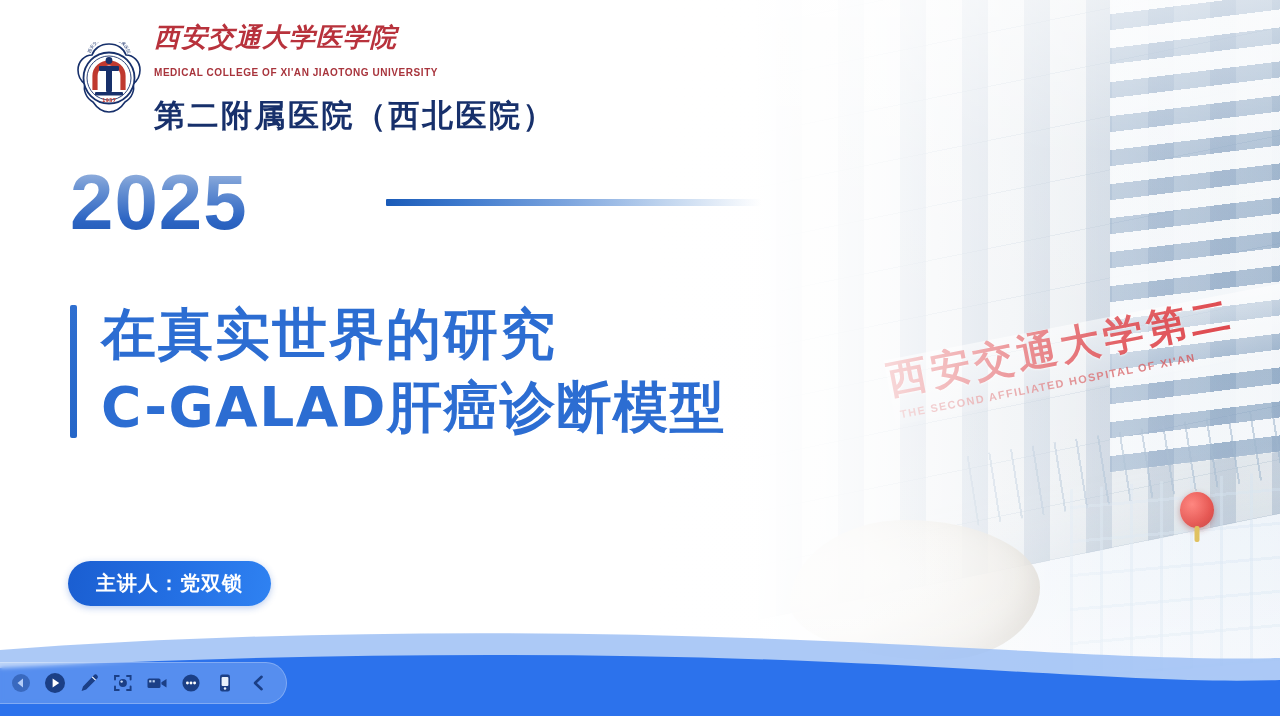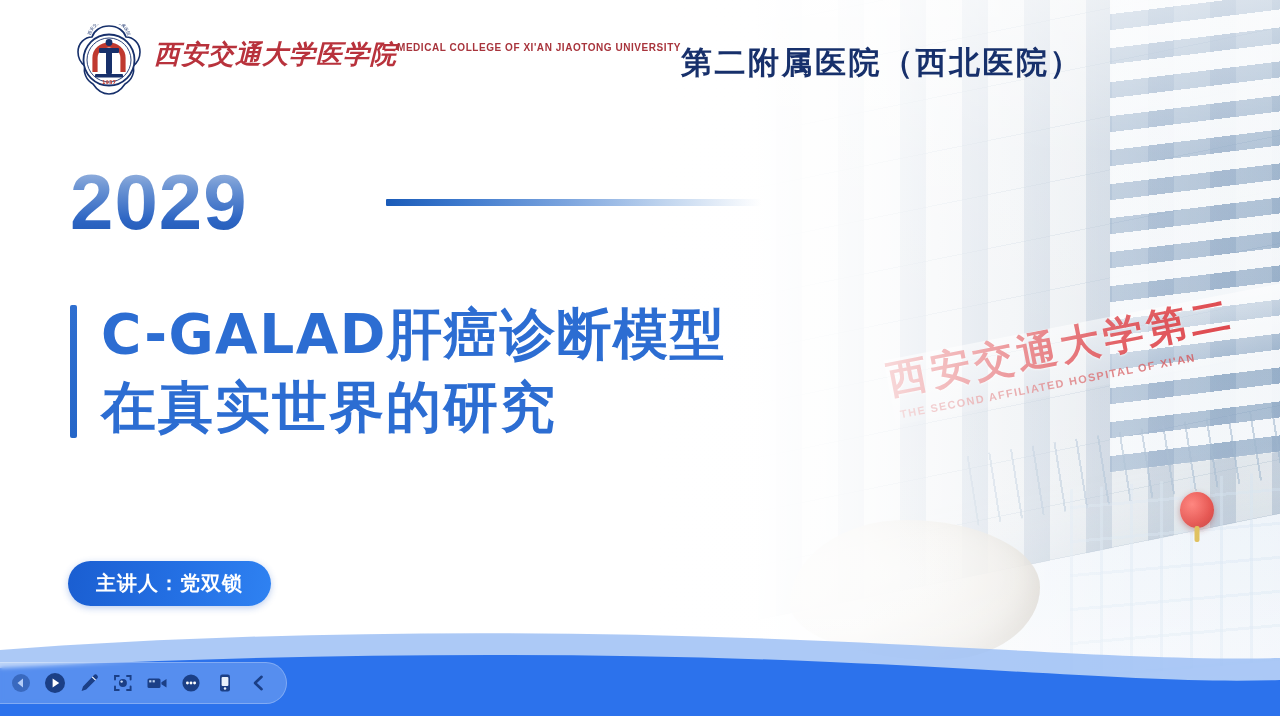--- a/index.html
+++ b/index.html
@@ -171,21 +171,21 @@
   .logo {
     position:absolute; left:74px; top:24px;
     display:flex; align-items:center; gap:10px;
     z-index:10;
   }
   .emblem {
     position:relative;
     width:70px; height:72px;
     flex:0 0 auto;
   }
-  .logo-text { display:flex; flex-direction:row; gap:0; }
+  .logo-text { display:flex; flex-direction:column; gap:16px; }
   .logo-cn-top {
     font-size:26px; font-weight:700; color:#b8323c;
     letter-spacing:1px; line-height:1;
     font-family:"DejaVu Serif",serif;
     font-style:italic;
   }
   .logo-en {
     font-size:10px; font-weight:700; color:#a8343c;
     letter-spacing:.55px; line-height:1.1;
     margin-top:1px;
@@ -350,29 +350,29 @@
       </svg>
     </div>
     <div class="logo-text">
       <span class="logo-cn-top">西安交通大学医学院</span>
       <span class="logo-en">MEDICAL COLLEGE OF XI'AN JIAOTONG UNIVERSITY</span>
       <span class="logo-cn-main">第二附属医院（西北医院）</span>
     </div>
   </div>
 
   <div class="year-row">
-    <span class="year">2029</span>
+    <span class="year">2025</span>
     <span class="year-rule"></span>
   </div>
 
   <div class="title-block">
     <div class="title-bar"></div>
     <div class="title-lines">
+      <div class="title-line l2">在真实世界的研究</div>
       <div class="title-line l1">C-GALAD肝癌诊断模型</div>
-      <div class="title-line l2">在真实世界的研究</div>
     </div>
   </div>
 
   <div class="pills">
     <div class="pill">主讲人：党双锁</div>
   </div>
 
   <div class="waves">
     <svg viewBox="0 0 1280 110" preserveAspectRatio="none" aria-hidden="true">
       <path d="M0 44 C 240 26, 520 22, 800 34 C 1020 43, 1160 55, 1280 52 L1280 110 L0 110 Z" fill="#9ec0f5" opacity="0.85"></path>

